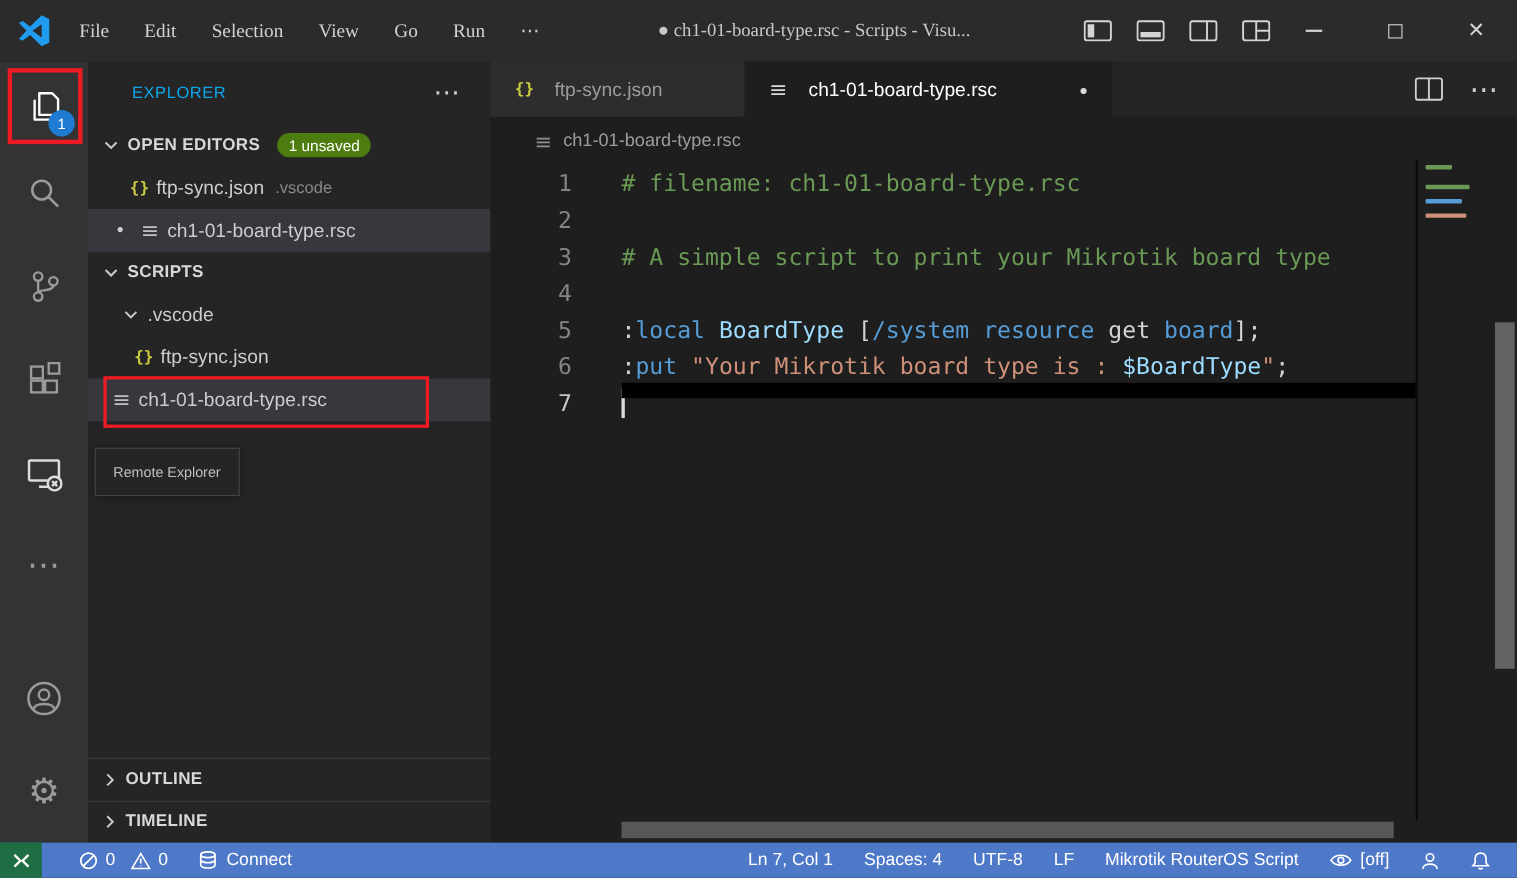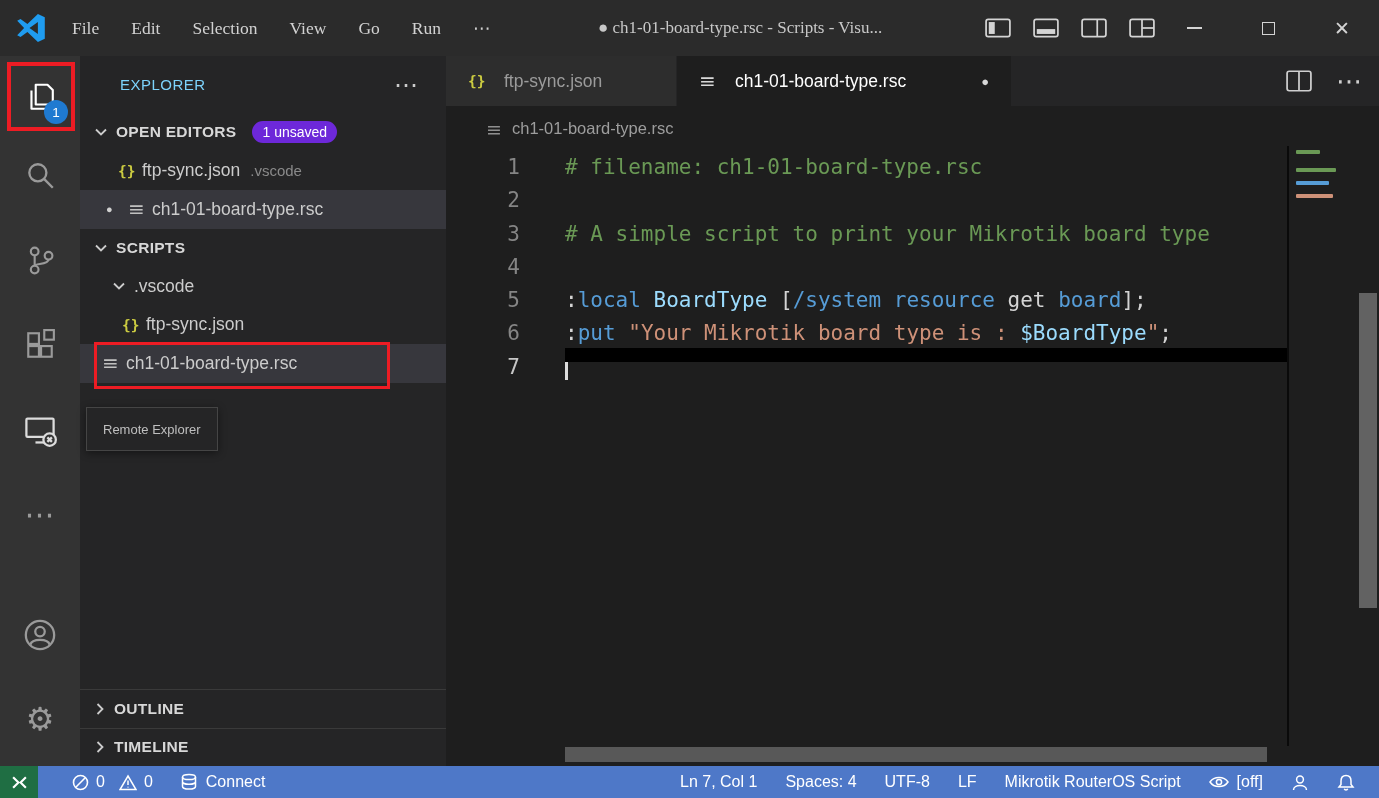--- a/index.html
+++ b/index.html
@@ -31,25 +31,25 @@
   .glyph-gear{font-size:32px;font-family:"DejaVu Sans",sans-serif;}
 
   
   .anno{position:absolute;border:4px solid var(--anno-red,#ed1c24);z-index:60;pointer-events:none;}
   .anno1{left:7px;top:62px;width:68px;height:69px;}
   .anno2{left:94px;top:342px;width:296px;height:47px;border-width:3px;}
 
   
   .sidebar{position:absolute;left:80px;top:56px;width:366px;bottom:32px;background:#252526;}
   .sb-title-row{height:57px;display:flex;align-items:center;padding:0 28px 0 40px;}
-  .sb-title{font-size:15px;letter-spacing:.5px;color:#7dd3fc;flex:1;}
+  .sb-title{font-size:15px;letter-spacing:.5px;color:#0ea5e9;flex:1;}
   .sb-more{font-size:24px;color:#cccccc;line-height:10px;}
   .section-header{height:38.5px;display:flex;align-items:center;padding-left:14px;font-size:15.5px;font-weight:bold;color:#d8d8d8;}
   .section-header .lbl{margin-left:8px;letter-spacing:.3px;}
-  .badge-unsaved{margin-left:16px;background:#6d28d9;color:#ffffff;font-weight:normal;font-size:14px;padding:3px 10px;border-radius:11px;}
+  .badge-unsaved{margin-left:16px;background:#4d7c0f;color:#ffffff;font-weight:normal;font-size:14px;padding:3px 10px;border-radius:11px;}
   .tree-row{height:38.5px;display:flex;align-items:center;font-size:17.5px;color:#cccccc;position:relative;white-space:nowrap;}
   .tree-row.hl{background:#37373d;}
   .fi-json{color:#cbcb41;font-family:"DejaVu Sans Mono",monospace;font-size:14.5px;font-weight:bold;width:24px;flex:0 0 auto;}
   .fi-rsc{color:#c0c0c0;font-size:20px;width:24px;flex:0 0 auto;font-family:"DejaVu Sans",sans-serif;}
   .detail{color:#8a8a8a;font-size:15px;margin-left:10px;}
   .dirty-dot{color:#d0d0d0;font-size:11px;width:22px;flex:0 0 auto;}
   .chev{flex:0 0 auto;color:#cccccc;}
   .sb-bottom{position:absolute;left:0;right:0;bottom:0;}
   .sb-bottom .section-header{border-top:1px solid #3a3a3a;}
   .tooltip{position:absolute;left:86px;top:407px;height:44px;display:flex;align-items:center;padding:0 16px;

